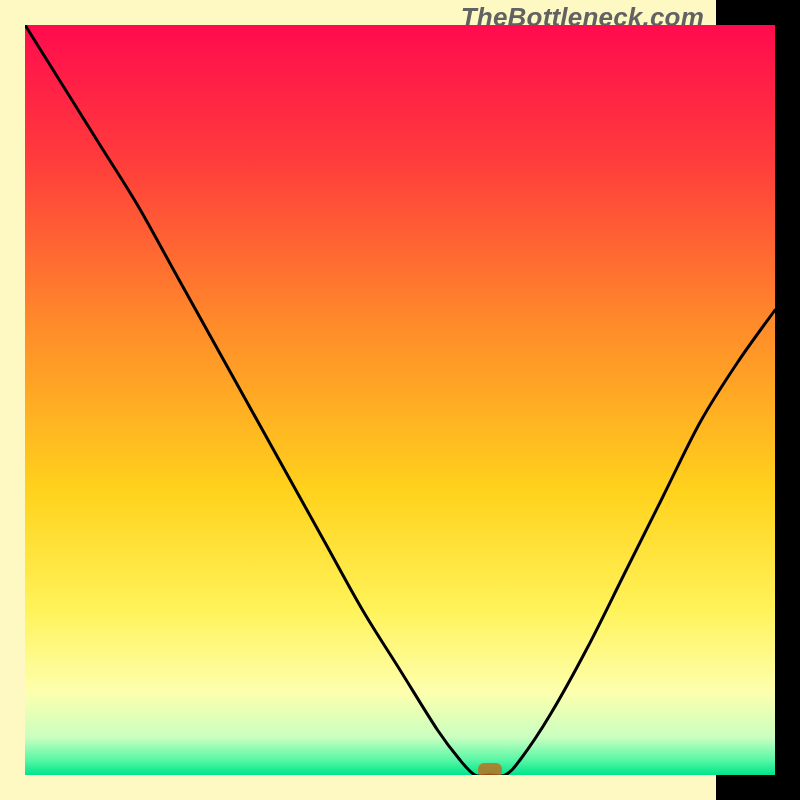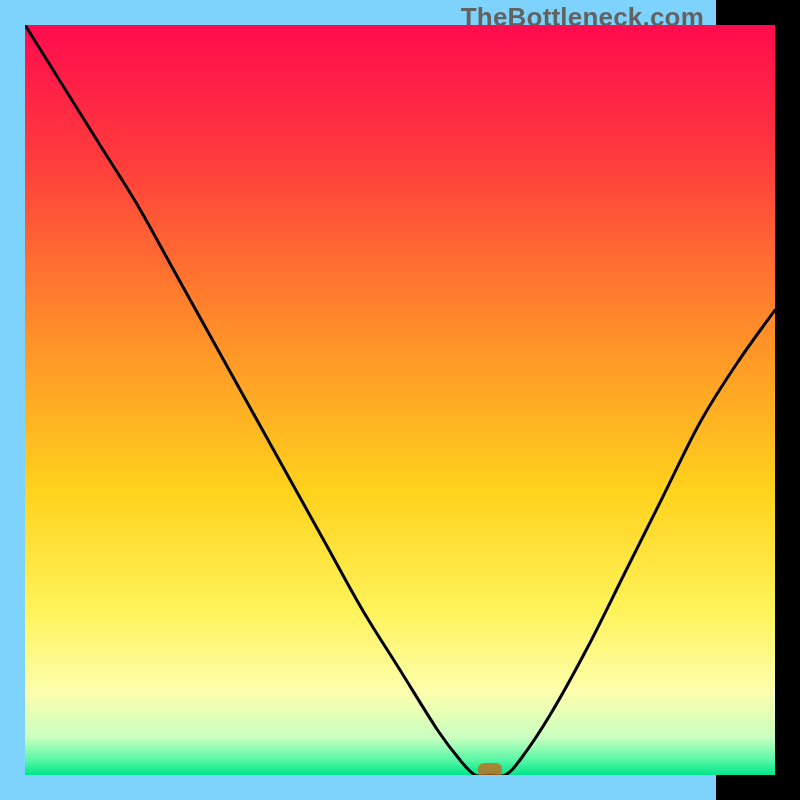--- a/index.html
+++ b/index.html
@@ -9,21 +9,22 @@
     height: 800px;
     background: #000;
     overflow: hidden;
   }
   .frame {
     position: absolute;
     left: 0;
     top: 0;
     width: 716px;
     height: 800px;
-    background: #7dd3fc;
+    background: #fef9c3;
+    font-style: italic;
   }
   .watermark {
     position: absolute;
     top: 2px;
     right: 12px;
     font-family: Arial, Helvetica, sans-serif;
     font-size: 26px;
     font-weight: bold;
     color: #626262;
     letter-spacing: 0.2px;

